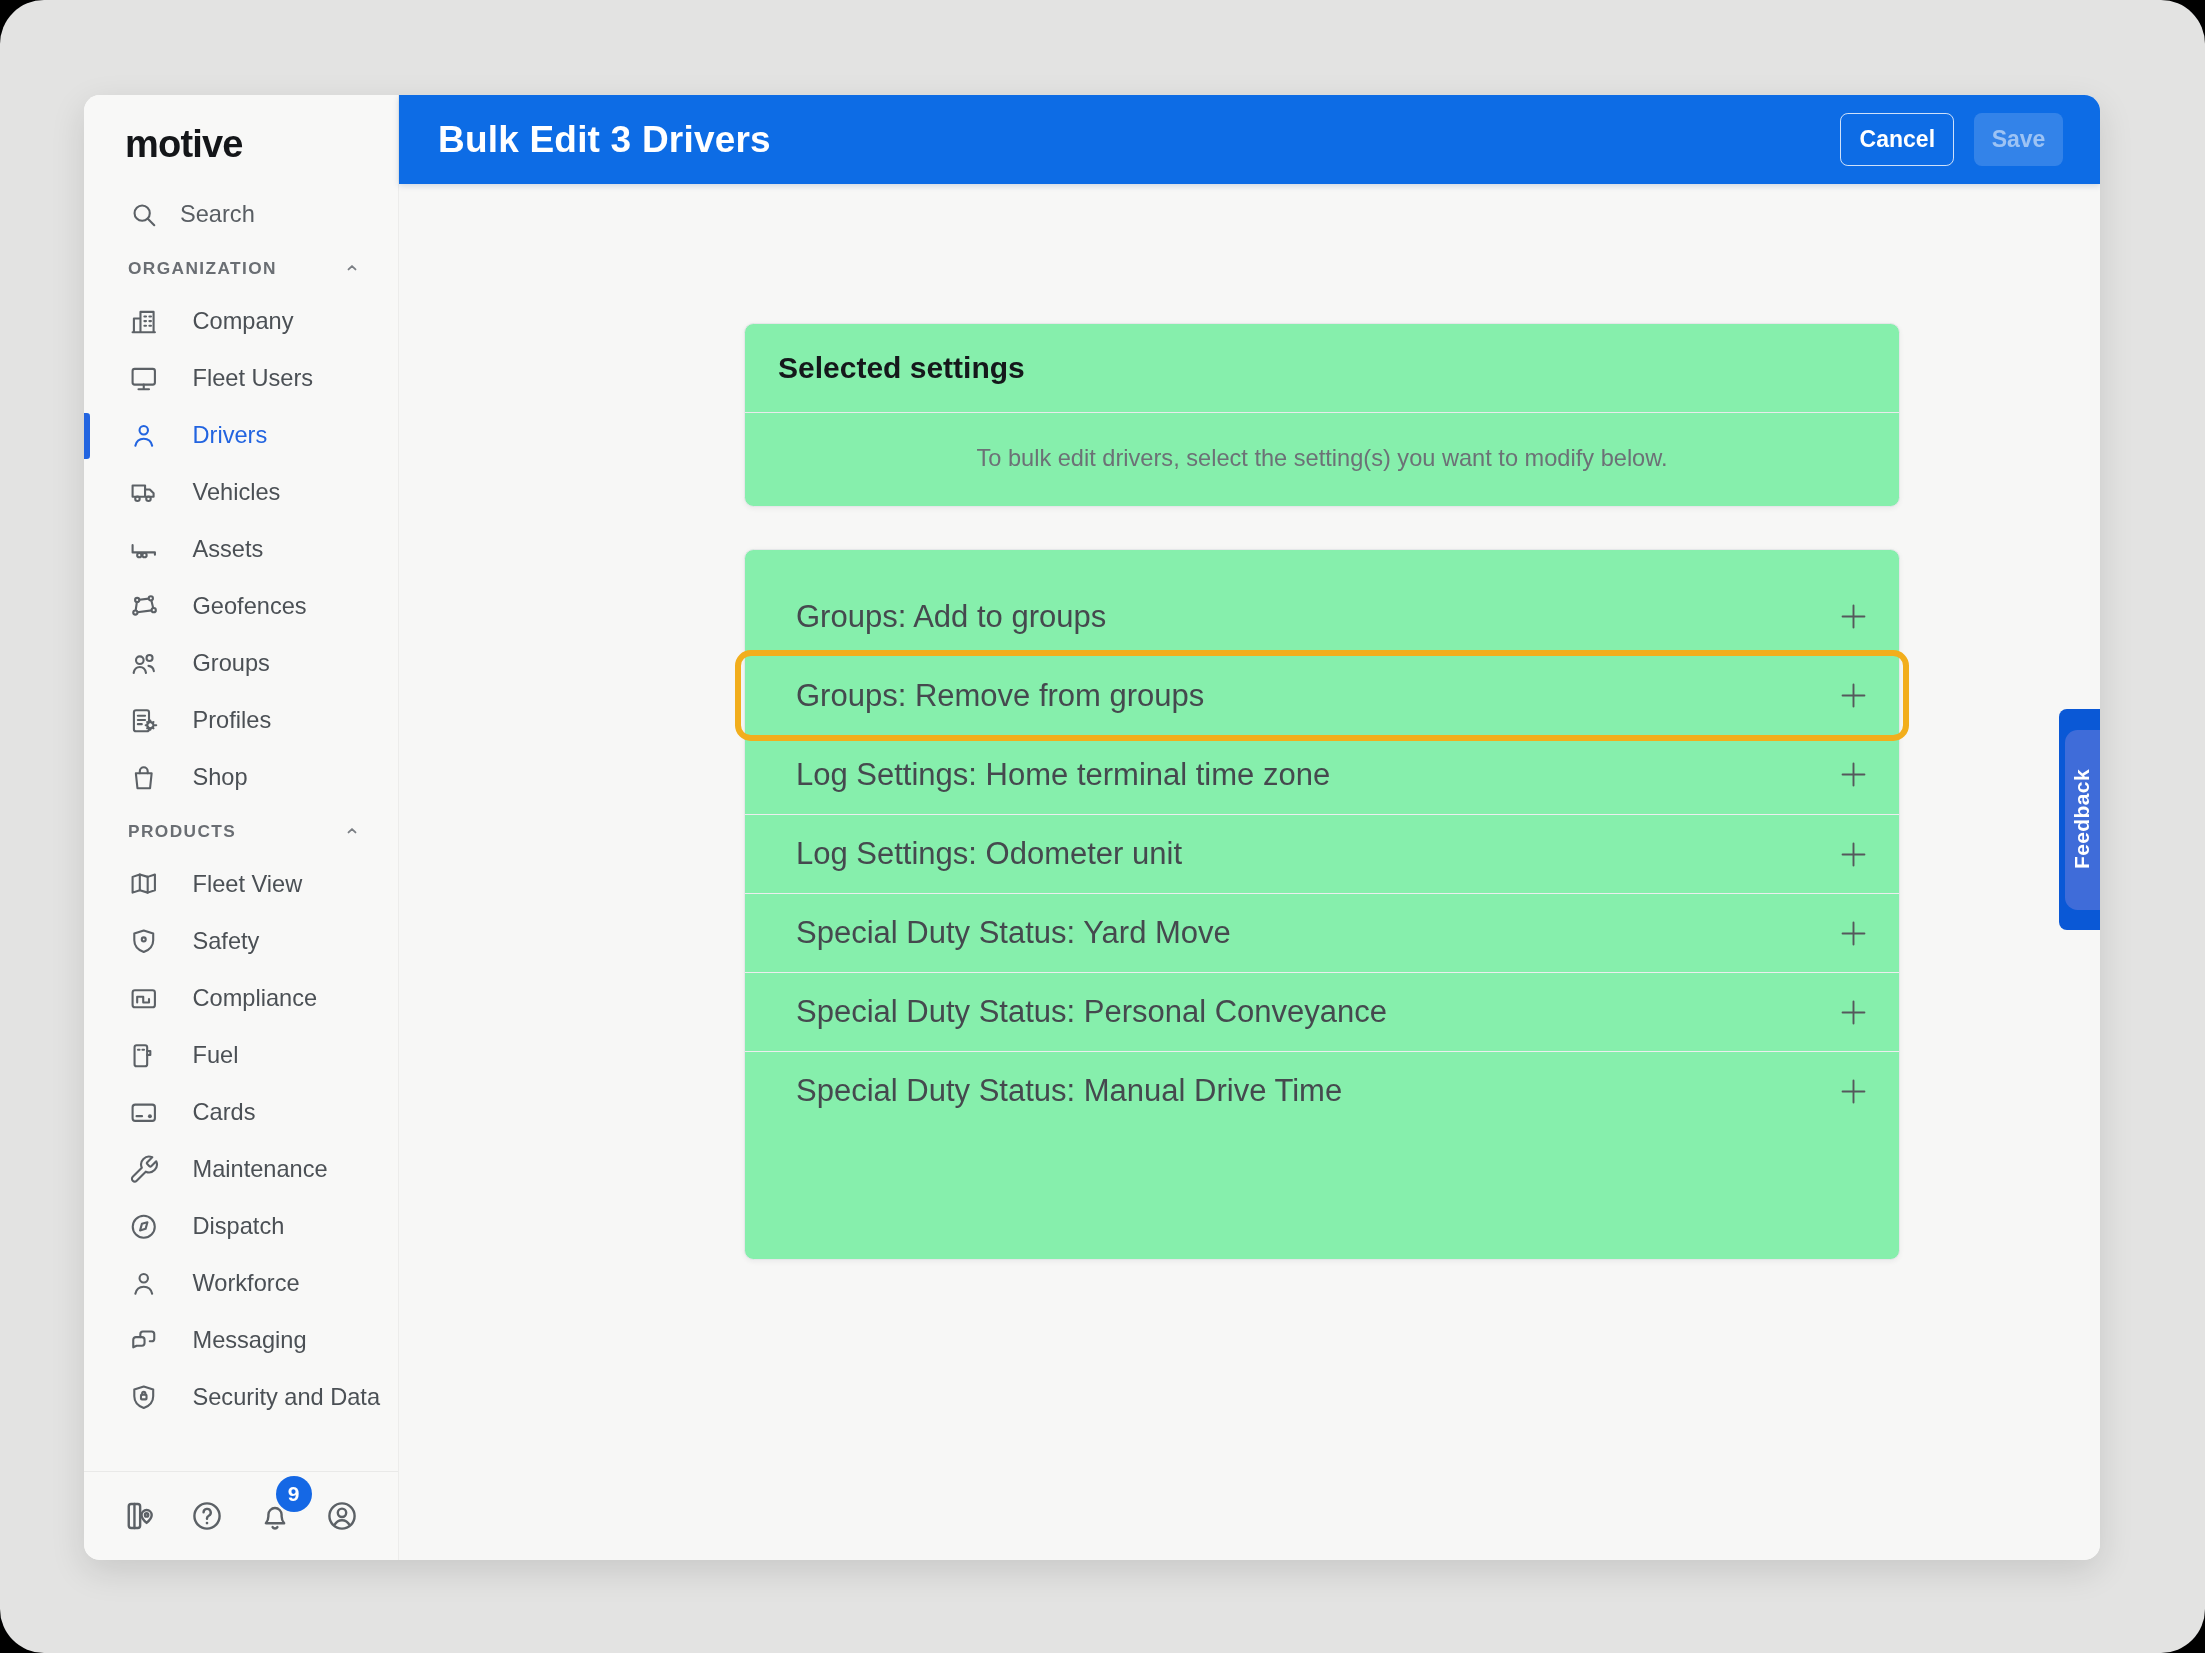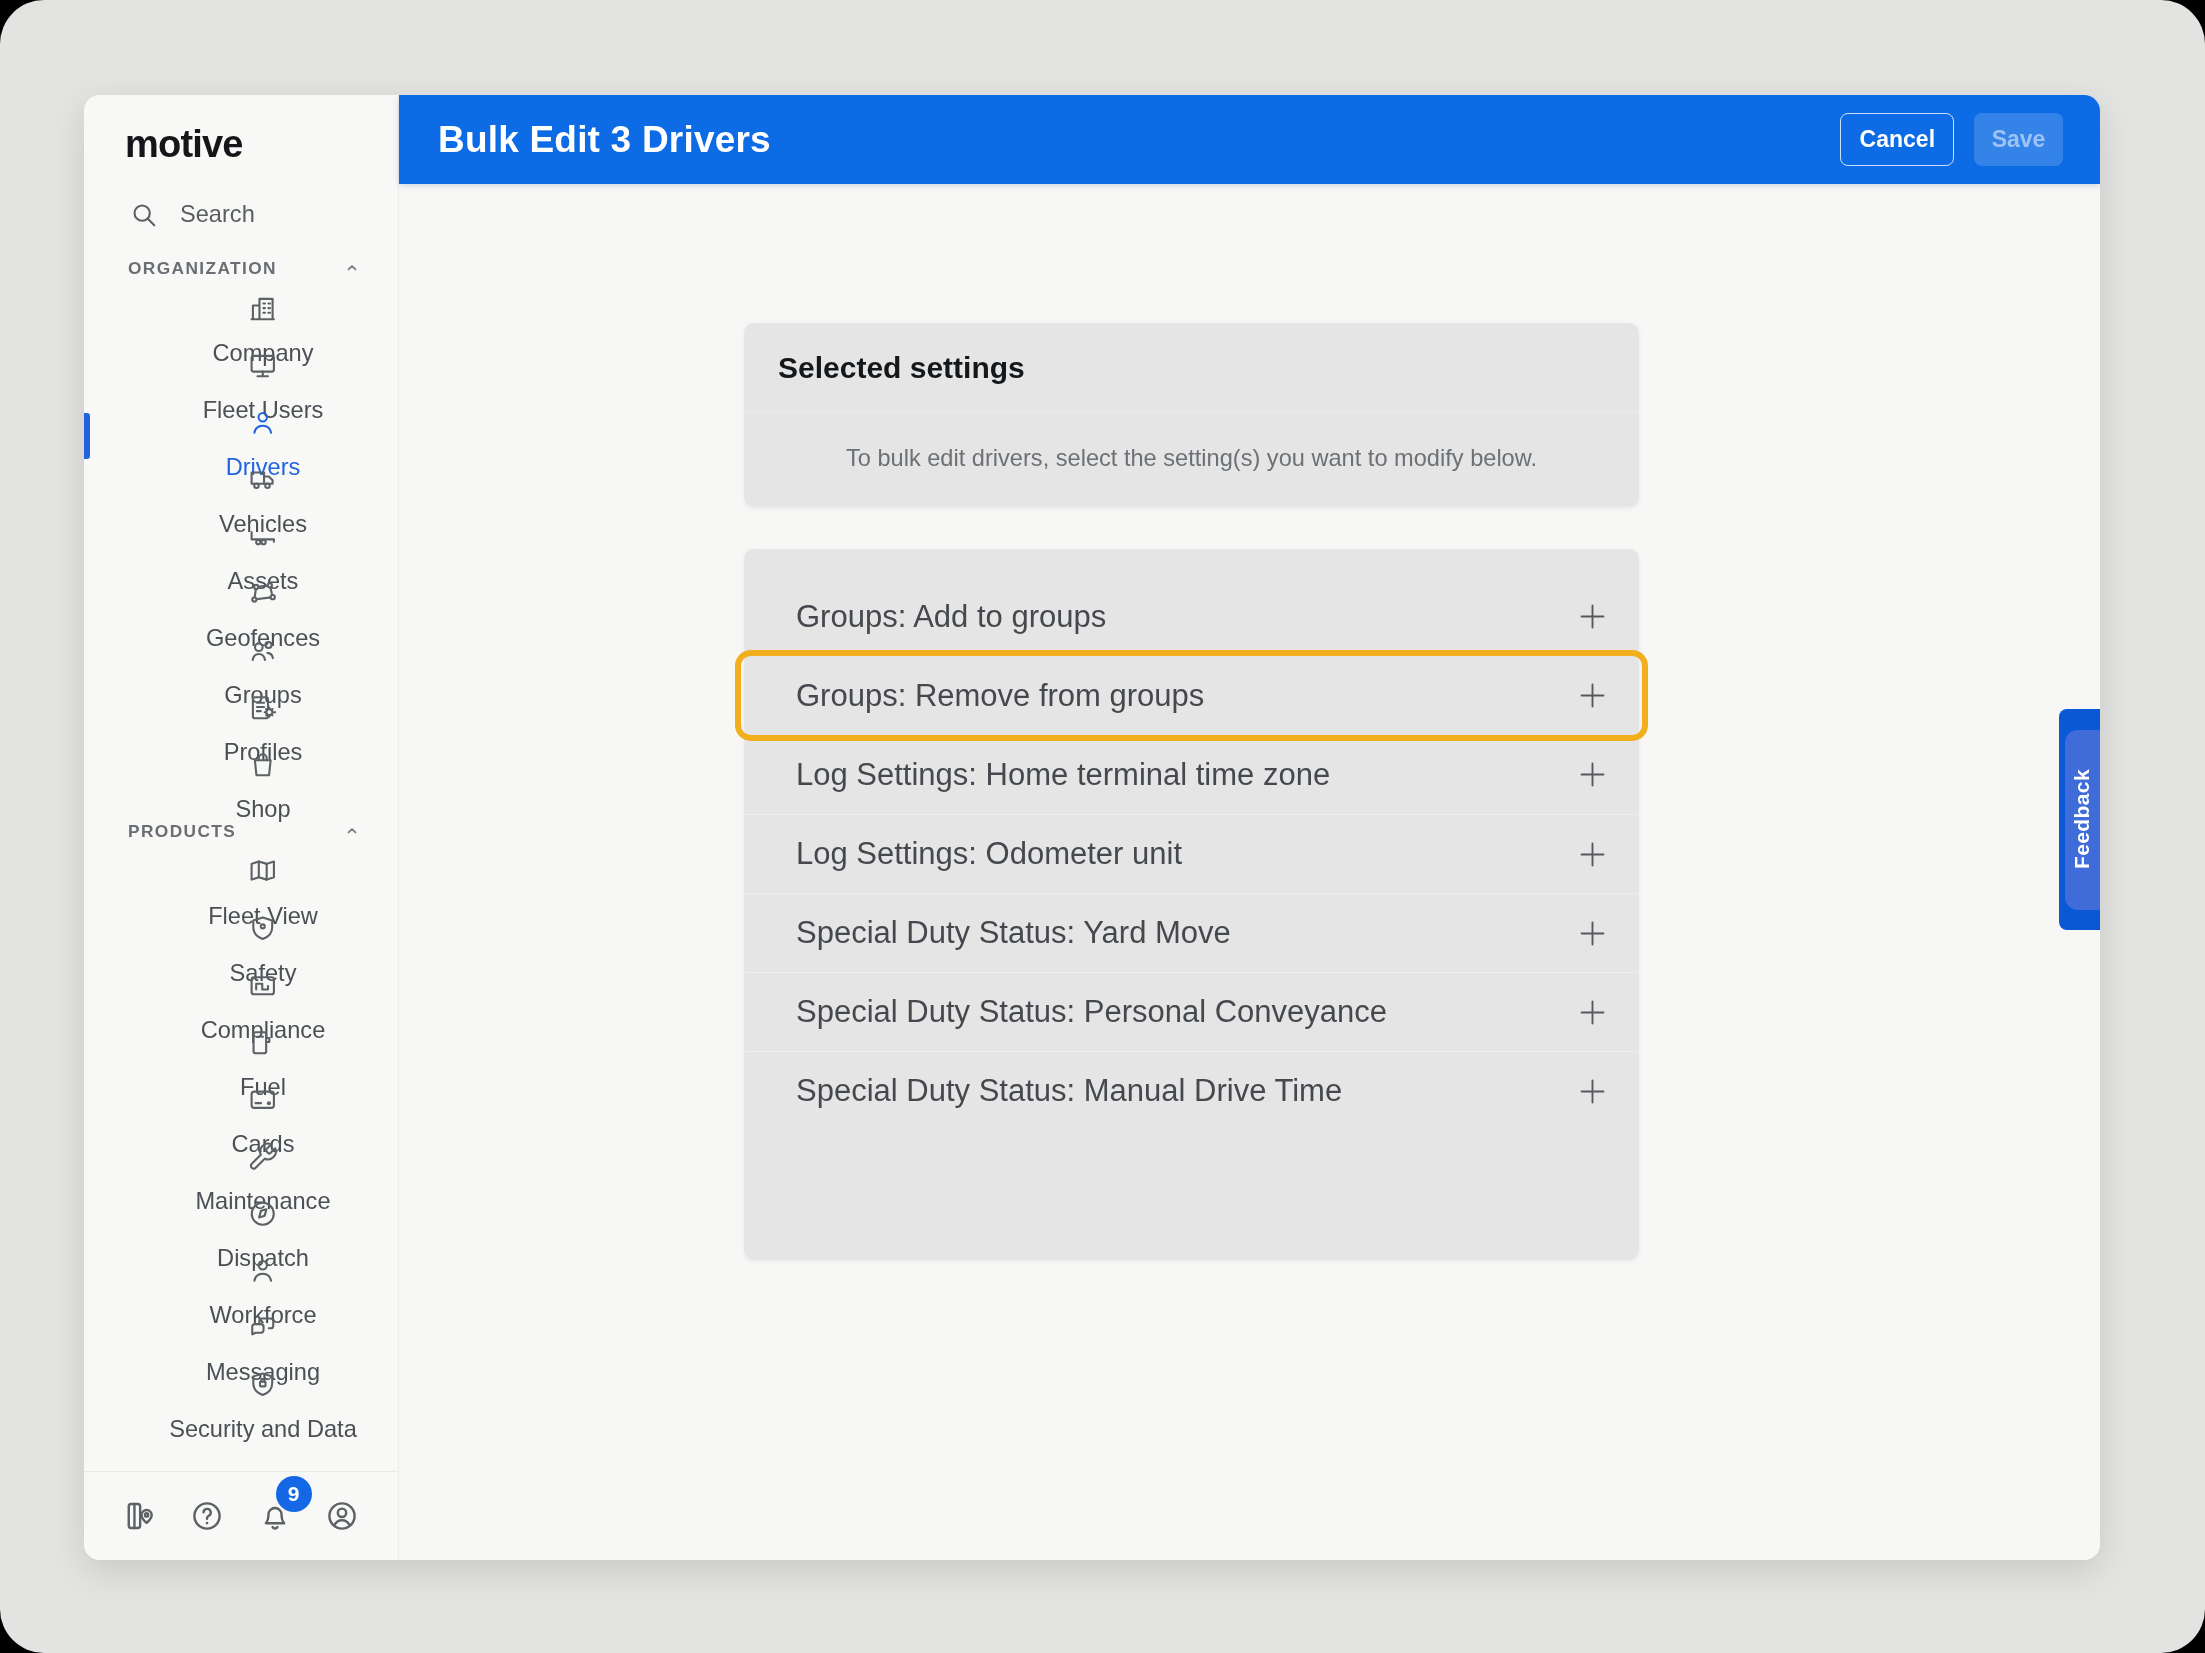--- a/index.html
+++ b/index.html
@@ -11,22 +11,22 @@
   
   .sidebar{position:absolute;left:0;top:0;width:315px;height:1465px;background:#f8f8f7;
     border-right:1.6px solid #ececeb;display:flex;flex-direction:column;box-sizing:border-box;}
   .logo{margin:23.6px 0 0 41px;height:52px;display:flex;align-items:center;
     font-size:38px;font-weight:800;letter-spacing:-0.8px;color:#141619;}
   .search{margin-top:15.8px;height:57px;display:flex;align-items:center;gap:20.5px;
     padding-left:44px;font-size:23.6px;color:#595e63;cursor:pointer;}
   .sec-h{height:50px;display:flex;align-items:center;padding:0 35px 0 44px;
     font-size:17.3px;font-weight:700;letter-spacing:1.4px;color:#6a6e73;cursor:pointer;}
   .sec-h .chev{margin-left:auto;display:flex;}
-  .item{height:57px;display:flex;align-items:center;gap:15px;padding-left:44px;
-    font-size:23.6px;color:#4b5055;position:relative;cursor:pointer;flex-direction:column;}
+  .item{height:57px;display:flex;align-items:center;gap:33px;padding-left:44px;
+    font-size:23.6px;color:#4b5055;position:relative;cursor:pointer;}
   .icon{width:31.5px;height:31.5px;display:flex;flex:none;}
   .icon svg,.chev svg,.plus svg{width:100%;height:100%;}
   svg{fill:none;stroke:#5c6166;stroke-width:1.6;stroke-linecap:round;stroke-linejoin:round;}
   .nd{fill:#f8f8f7;}
   .item.active{color:#2264e0;}
   .item.active svg{stroke:#2264e0;}
   .item.active::before{content:"";position:absolute;left:0;top:5.5px;bottom:5.5px;width:5.5px;
     background:#2264e0;border-radius:0 3.2px 3.2px 0;}
   .chev{width:22px;height:22px;}
   .chev svg{stroke:#7b7f84;stroke-width:2;}
@@ -43,21 +43,21 @@
   .topbar{position:absolute;top:0;left:0;right:0;height:89px;background:#0d6ce5;
     display:flex;align-items:center;padding:0 37px 0 39px;box-sizing:border-box;
     box-shadow:0 1.6px 6.3px rgba(13,60,120,.18);}
   .topbar h1{margin:0;font-size:37px;font-weight:700;color:#fff;letter-spacing:0.2px;}
   .actions{margin-left:auto;display:flex;gap:19.7px;}
   .btn{height:53px;border-radius:7.9px;font-size:23px;font-weight:700;
     font-family:"Liberation Sans",sans-serif;cursor:pointer;}
   .btn-cancel{width:114px;border:1.6px solid rgba(255,255,255,.8);background:transparent;color:#fff;}
   .btn-save{width:89px;border:none;background:rgba(255,255,255,.16);color:rgba(255,255,255,.52);cursor:default;}
 
-  .card{position:absolute;left:345px;width:895px;background:#e5e5e5;border:1.6px solid #e5e7e9;
+  .card{position:absolute;left:345px;width:1156px;background:#86efac;border:1.6px solid #e5e7e9;
     border-radius:9.5px;box-sizing:border-box;box-shadow:0 1.6px 5.5px rgba(16,24,40,.05);}
   .card-title{height:88px;display:flex;align-items:center;padding:0 33px;
     font-size:30px;font-weight:700;color:#15181b;border-bottom:1.6px solid #e9ebec;}
   .card-selected{top:228px;height:184px;}
   .card-empty{height:91px;display:flex;align-items:center;justify-content:center;
     font-size:23.6px;color:#6c7176;}
   .card-available{top:454px;height:711px;}
   .rows{position:relative;padding:27px 0 42px;}
   .srow{height:79px;display:flex;align-items:center;padding:0 28px 0 51px;
     font-size:31px;color:#45494e;box-sizing:border-box;cursor:pointer;}

